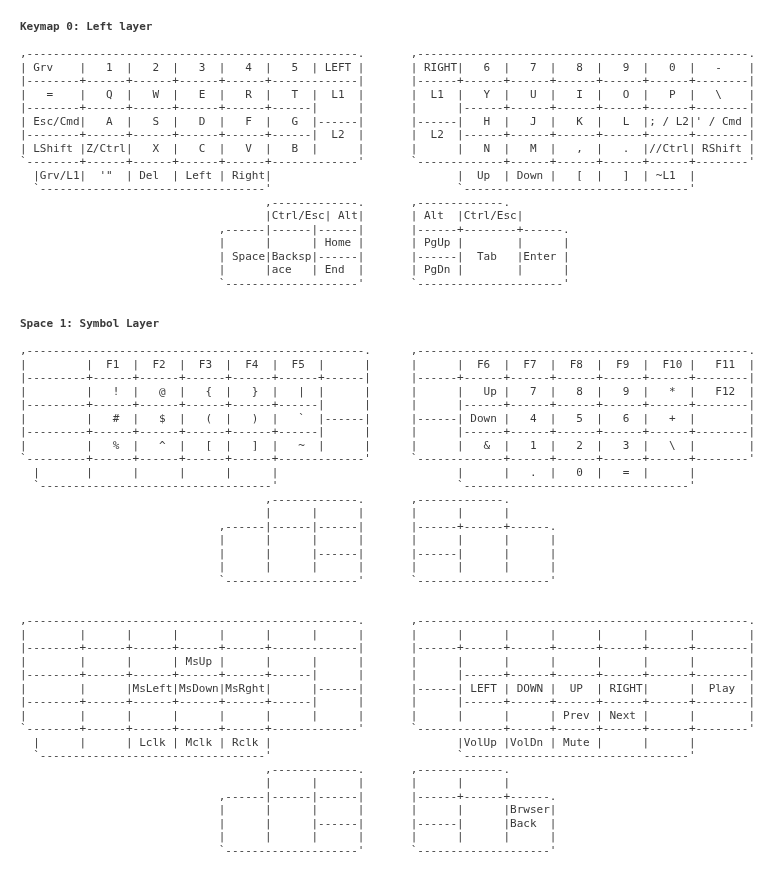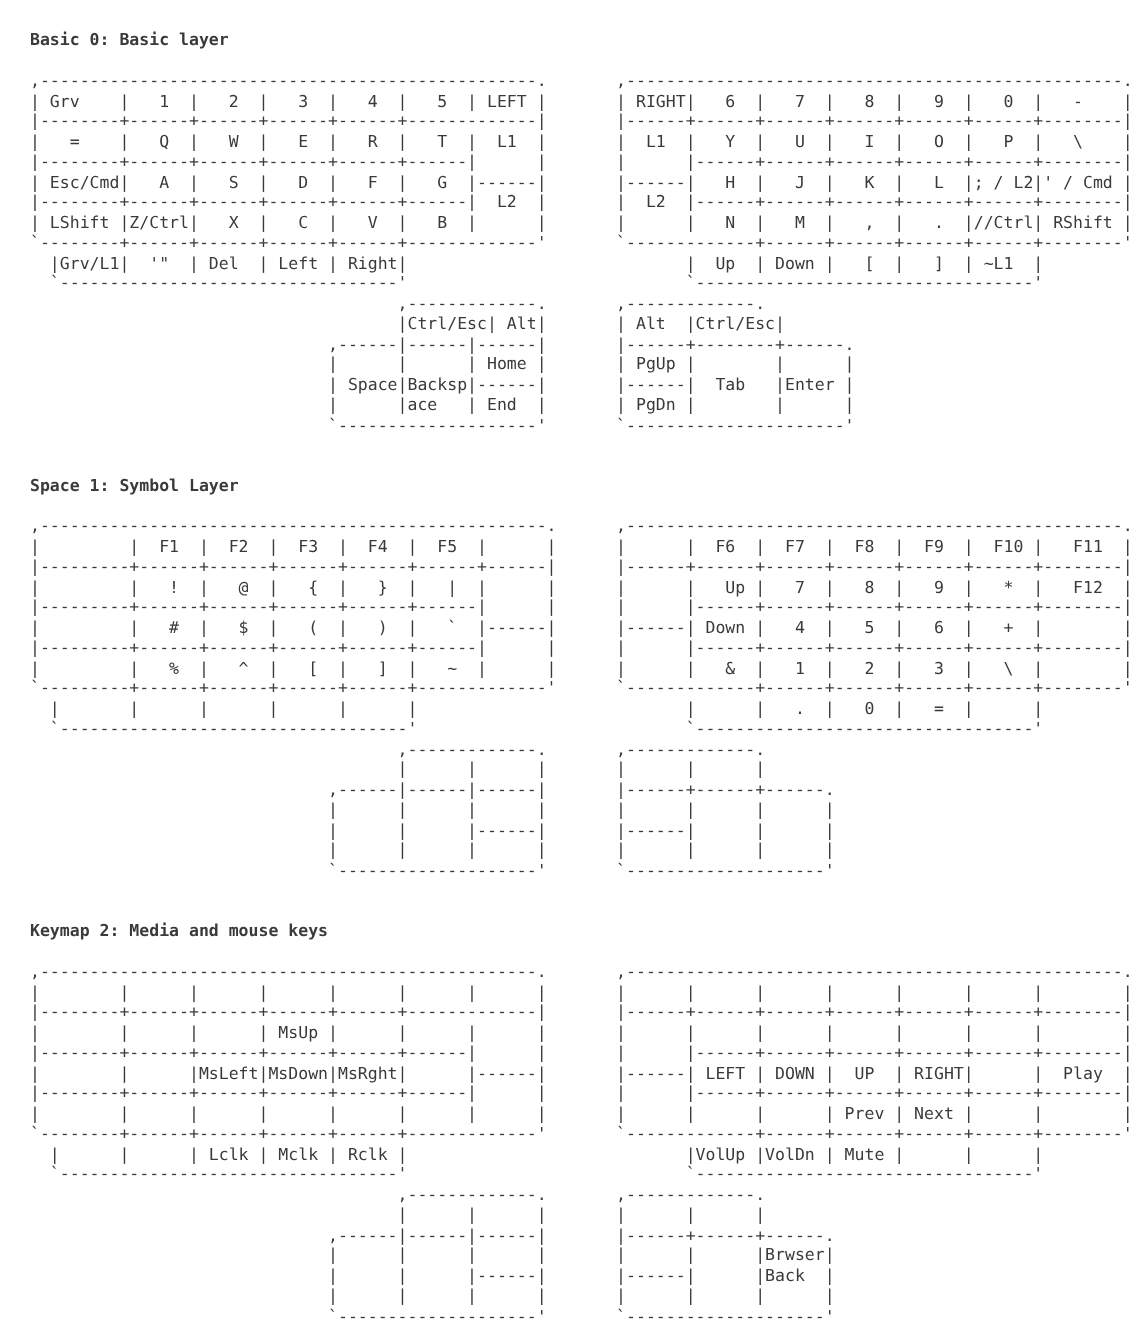--- a/index.html
+++ b/index.html
@@ -27,21 +27,21 @@
     line-height: inherit;
     white-space: pre;
   }
 </style>
 </head>
 <body>
 
 <div class="doc">
 
   <div class="keymap-section">
-    <div class="keymap-title">Basic 0: Basic layer</div>
+    <div class="keymap-title">Keymap 0: Left layer</div>
     <pre class="keymap-art">,--------------------------------------------------.       ,--------------------------------------------------.
 | Grv    |   1  |   2  |   3  |   4  |   5  | LEFT |       | RIGHT|   6  |   7  |   8  |   9  |   0  |   -    |
 |--------+------+------+------+------+-------------|       |------+------+------+------+------+------+--------|
 |   =    |   Q  |   W  |   E  |   R  |   T  |  L1  |       |  L1  |   Y  |   U  |   I  |   O  |   P  |   \    |
 |--------+------+------+------+------+------|      |       |      |------+------+------+------+------+--------|
 | Esc/Cmd|   A  |   S  |   D  |   F  |   G  |------|       |------|   H  |   J  |   K  |   L  |; / L2|' / Cmd |
 |--------+------+------+------+------+------|  L2  |       |  L2  |------+------+------+------+------+--------|
 | LShift |Z/Ctrl|   X  |   C  |   V  |   B  |      |       |      |   N  |   M  |   ,  |   .  |//Ctrl| RShift |
 `--------+------+------+------+------+-------------'       `-------------+------+------+------+------+--------'
   |Grv/L1|  '"  | Del  | Left | Right|                            |  Up  | Down |   [  |   ]  | ~L1  |
@@ -71,21 +71,20 @@
                                      ,-------------.       ,-------------.
                                      |      |      |       |      |      |
                               ,------|------|------|       |------+------+------.
                               |      |      |      |       |      |      |      |
                               |      |      |------|       |------|      |      |
                               |      |      |      |       |      |      |      |
                               `--------------------'       `--------------------'</pre>
   </div>
 
   <div class="keymap-section">
-    <div class="keymap-title">Keymap 2: Media and mouse keys</div>
     <pre class="keymap-art">,--------------------------------------------------.       ,--------------------------------------------------.
 |        |      |      |      |      |      |      |       |      |      |      |      |      |      |        |
 |--------+------+------+------+------+-------------|       |------+------+------+------+------+------+--------|
 |        |      |      | MsUp |      |      |      |       |      |      |      |      |      |      |        |
 |--------+------+------+------+------+------|      |       |      |------+------+------+------+------+--------|
 |        |      |MsLeft|MsDown|MsRght|      |------|       |------| LEFT | DOWN |  UP  | RIGHT|      |  Play  |
 |--------+------+------+------+------+------|      |       |      |------+------+------+------+------+--------|
 |        |      |      |      |      |      |      |       |      |      |      | Prev | Next |      |        |
 `--------+------+------+------+------+-------------'       `-------------+------+------+------+------+--------'
   |      |      | Lclk | Mclk | Rclk |                            |VolUp |VolDn | Mute |      |      |

